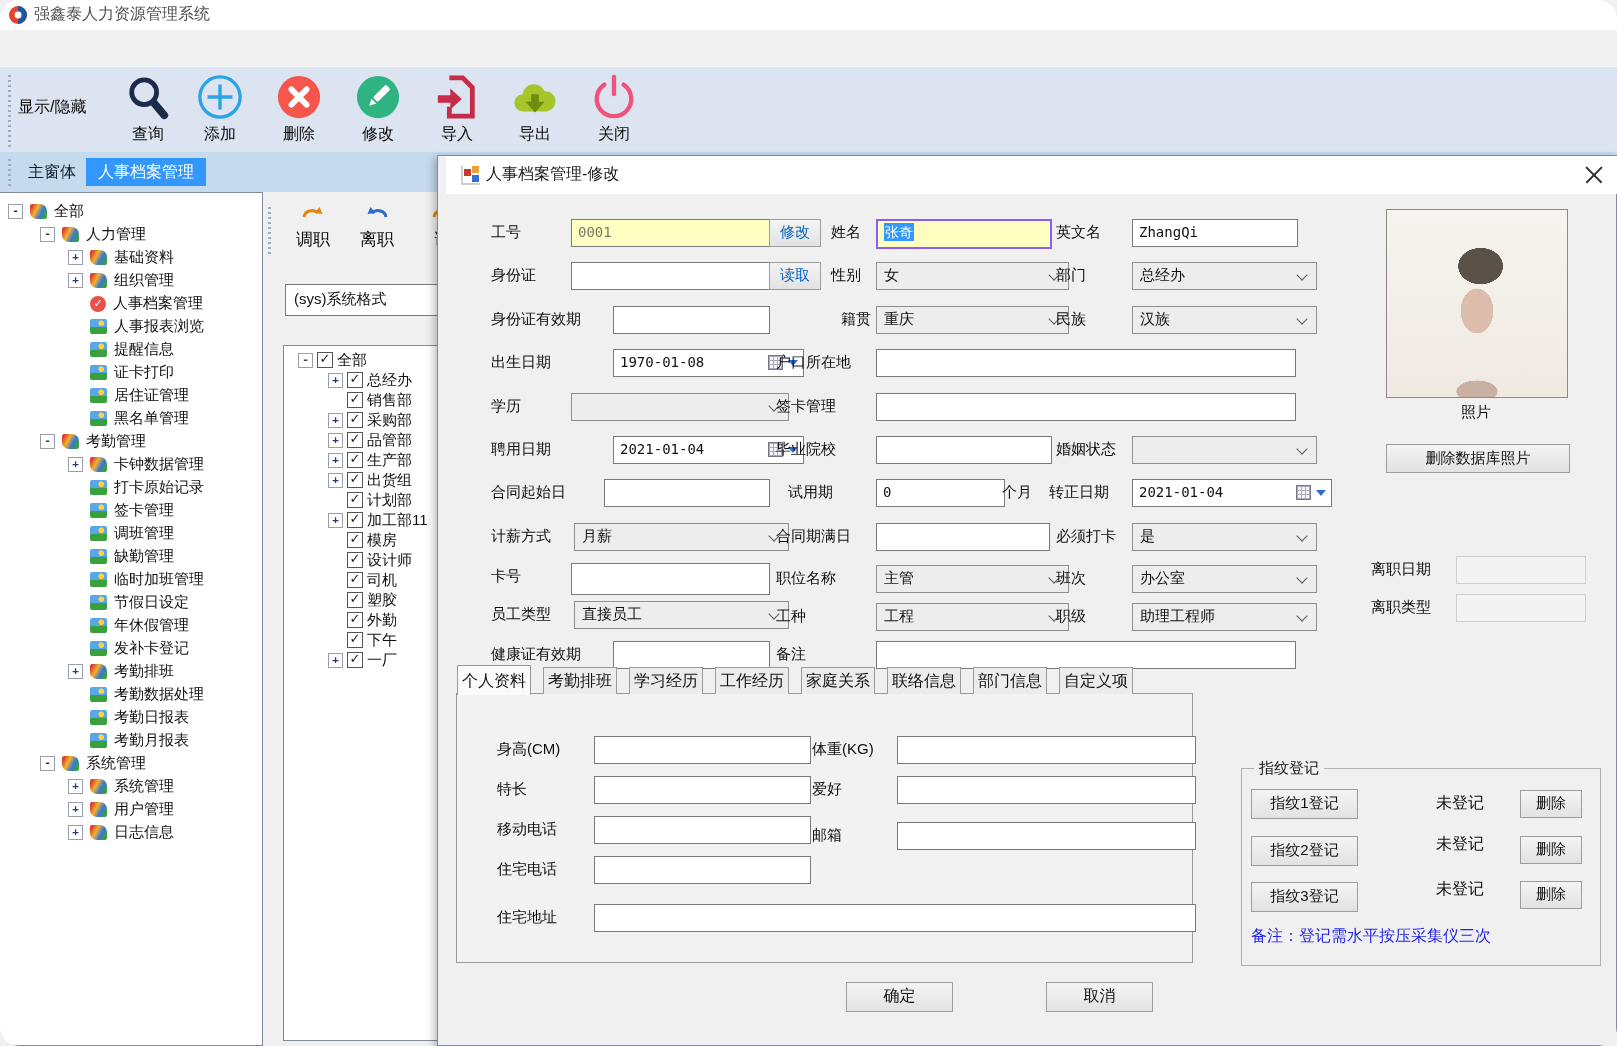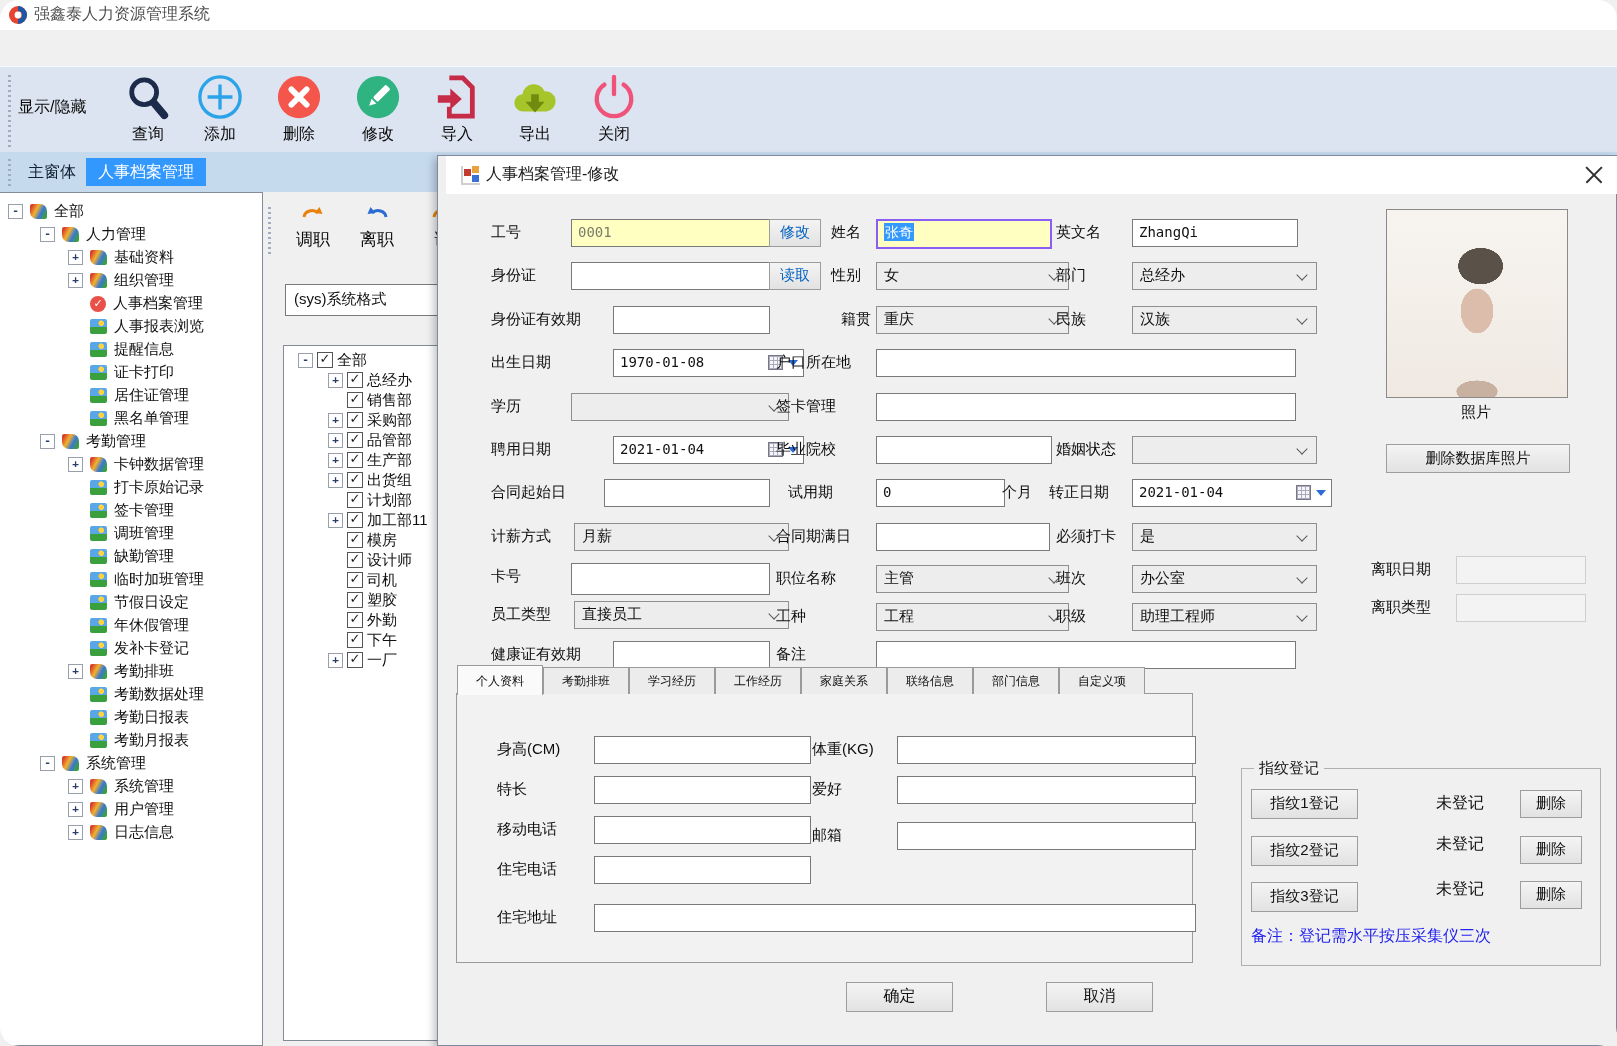--- a/index.html
+++ b/index.html
@@ -67,21 +67,21 @@
   .dd{position:absolute;height:26px;background:#ededed;border:1px solid #8f8f8f;line-height:24px;padding:0 24px 0 7px;font-size:15px;overflow:hidden;white-space:nowrap;}
   .dd::after{content:"";position:absolute;right:10px;top:8px;width:7px;height:7px;border-right:1.7px solid #5a5a5a;border-bottom:1.7px solid #5a5a5a;transform:rotate(45deg);}
   .dp{position:absolute;height:26px;background:#fff;border:1px solid #7a7a7a;line-height:24px;padding:0 40px 0 6px;font:14px/24px "DejaVu Sans Mono",monospace;white-space:nowrap;}
   .dp .cal{position:absolute;right:20px;top:5px;width:13px;height:13px;border:1px solid #778;
      background:repeating-linear-gradient(0deg,#aab 0 1px,rgba(0,0,0,0) 1px 4px),repeating-linear-gradient(90deg,#aab 0 1px,rgba(0,0,0,0) 1px 4px),#f4f6fa;}
   .dp .arr{position:absolute;right:5px;top:10px;width:0;height:0;border-left:5px solid rgba(0,0,0,0);border-right:5px solid rgba(0,0,0,0);border-top:6px solid #2b6cd4;}
   .btn{position:absolute;background:linear-gradient(#f4f4f4,#e2e2e2);border:1px solid #9d9d9d;text-align:center;font-size:15px;color:#111;}
   .btn.blue{color:#0563c1;}
   
   #dtabs{position:absolute;left:18px;top:537px;width:735px;height:268px;border:1px solid #9a9a9a;background:#f2f2f2;}
-  .dtab{position:absolute;top:-27px;height:26px;line-height:26px;padding:0 18px;background:#ececec;border:1px solid #9a9a9a;border-bottom:none;font-size:12px;white-space:nowrap;}
+  .dtab{position:absolute;top:-27px;height:26px;line-height:26px;padding:0 4px;background:#ececec;border:1px solid #9a9a9a;border-bottom:none;font-size:16px;white-space:nowrap;}
   .dtab.act{top:-29px;height:29px;line-height:30px;background:#fafafa;}
   
   #fpgroup{position:absolute;left:803px;top:612px;width:358px;height:196px;border:1px solid #b0b0b0;}
   #fpgroup .legend{position:absolute;left:12px;top:-10px;background:#f0f0f0;padding:0 5px;font-size:15px;}
   .fpstatus{position:absolute;font-size:16px;color:#0d0d0d;}
   #fpnote{position:absolute;left:813px;top:770px;font-size:16px;color:#2222ee;white-space:nowrap;}
   .portrait{position:absolute;left:948px;top:53px;width:180px;height:187px;border:1px solid #8a8a8a;background:
      radial-gradient(ellipse 34px 18px at 50% 97%,#c9b1a2 0 60%,rgba(0,0,0,0) 61%),
      radial-gradient(ellipse 27px 37px at 50% 54%,#dcbcab 0 60%,rgba(0,0,0,0) 61%),
      radial-gradient(ellipse 37px 30px at 52% 30%,#5a5148 0 60%,rgba(0,0,0,0) 61%),

